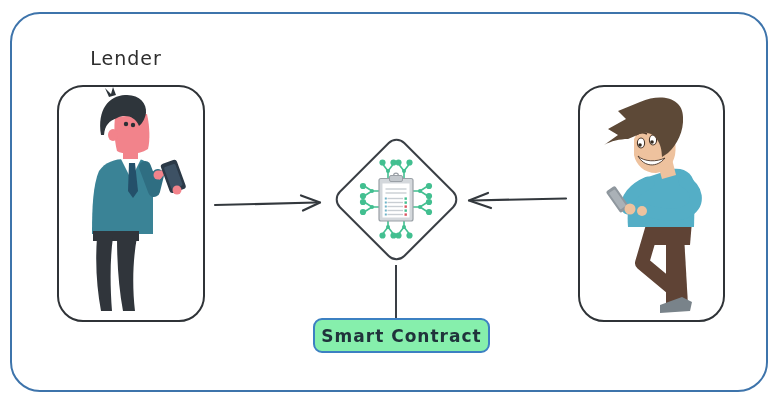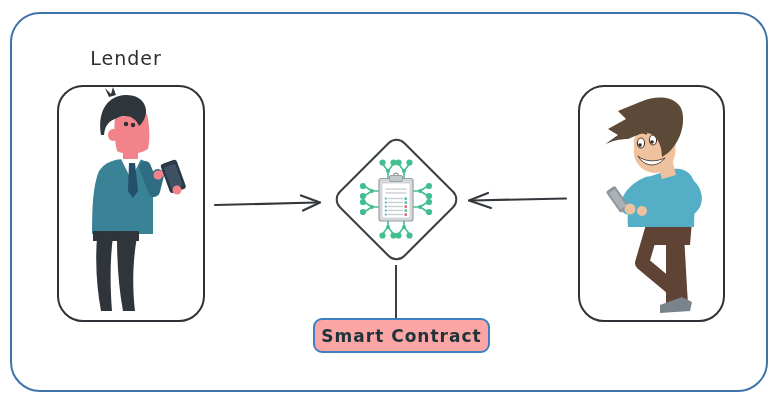--- a/index.html
+++ b/index.html
@@ -29,21 +29,21 @@
     position:absolute;left:350px;top:153px;width:93px;height:93px;
     background:#ffffff;border:2.5px solid #3a3f45;border-radius:12px;
     transform:rotate(45deg);box-sizing:border-box;
   }
   .sc-icon{position:absolute;left:346px;top:149px;}
   .connector{
     position:absolute;left:395px;top:265px;width:2.4px;height:53px;background:#3a3f45;
   }
   .badge{
     position:absolute;left:313px;top:318px;width:177px;height:35px;
-    background:#fca5a5;border:2.5px solid #3c80c2;border-radius:9px;box-sizing:border-box;
+    background:#86efac;border:2.5px solid #3c80c2;border-radius:9px;box-sizing:border-box;
     display:flex;align-items:center;justify-content:center;
     font-size:17px;font-weight:600;letter-spacing:1px;color:#20333b;
   }
 </style>
 </head>
 <body>
 
 <div class="stage">
 
   <div class="frame"></div>

